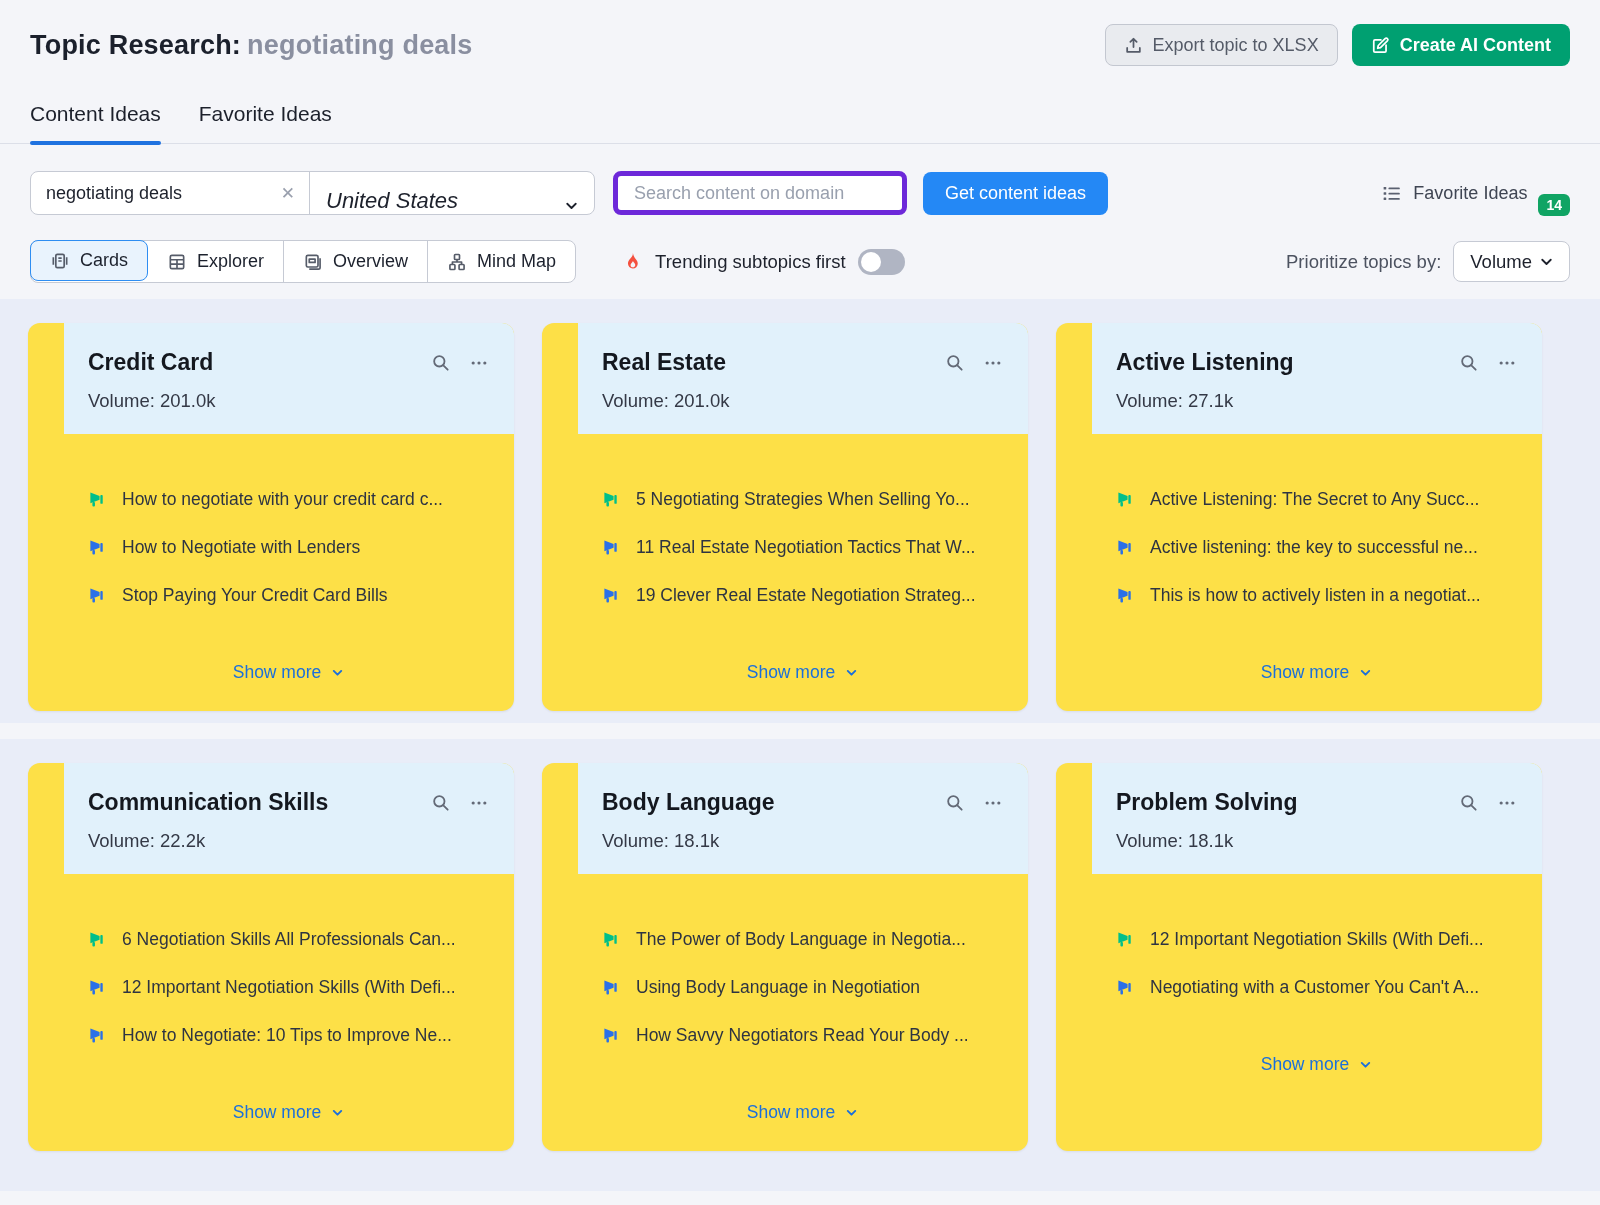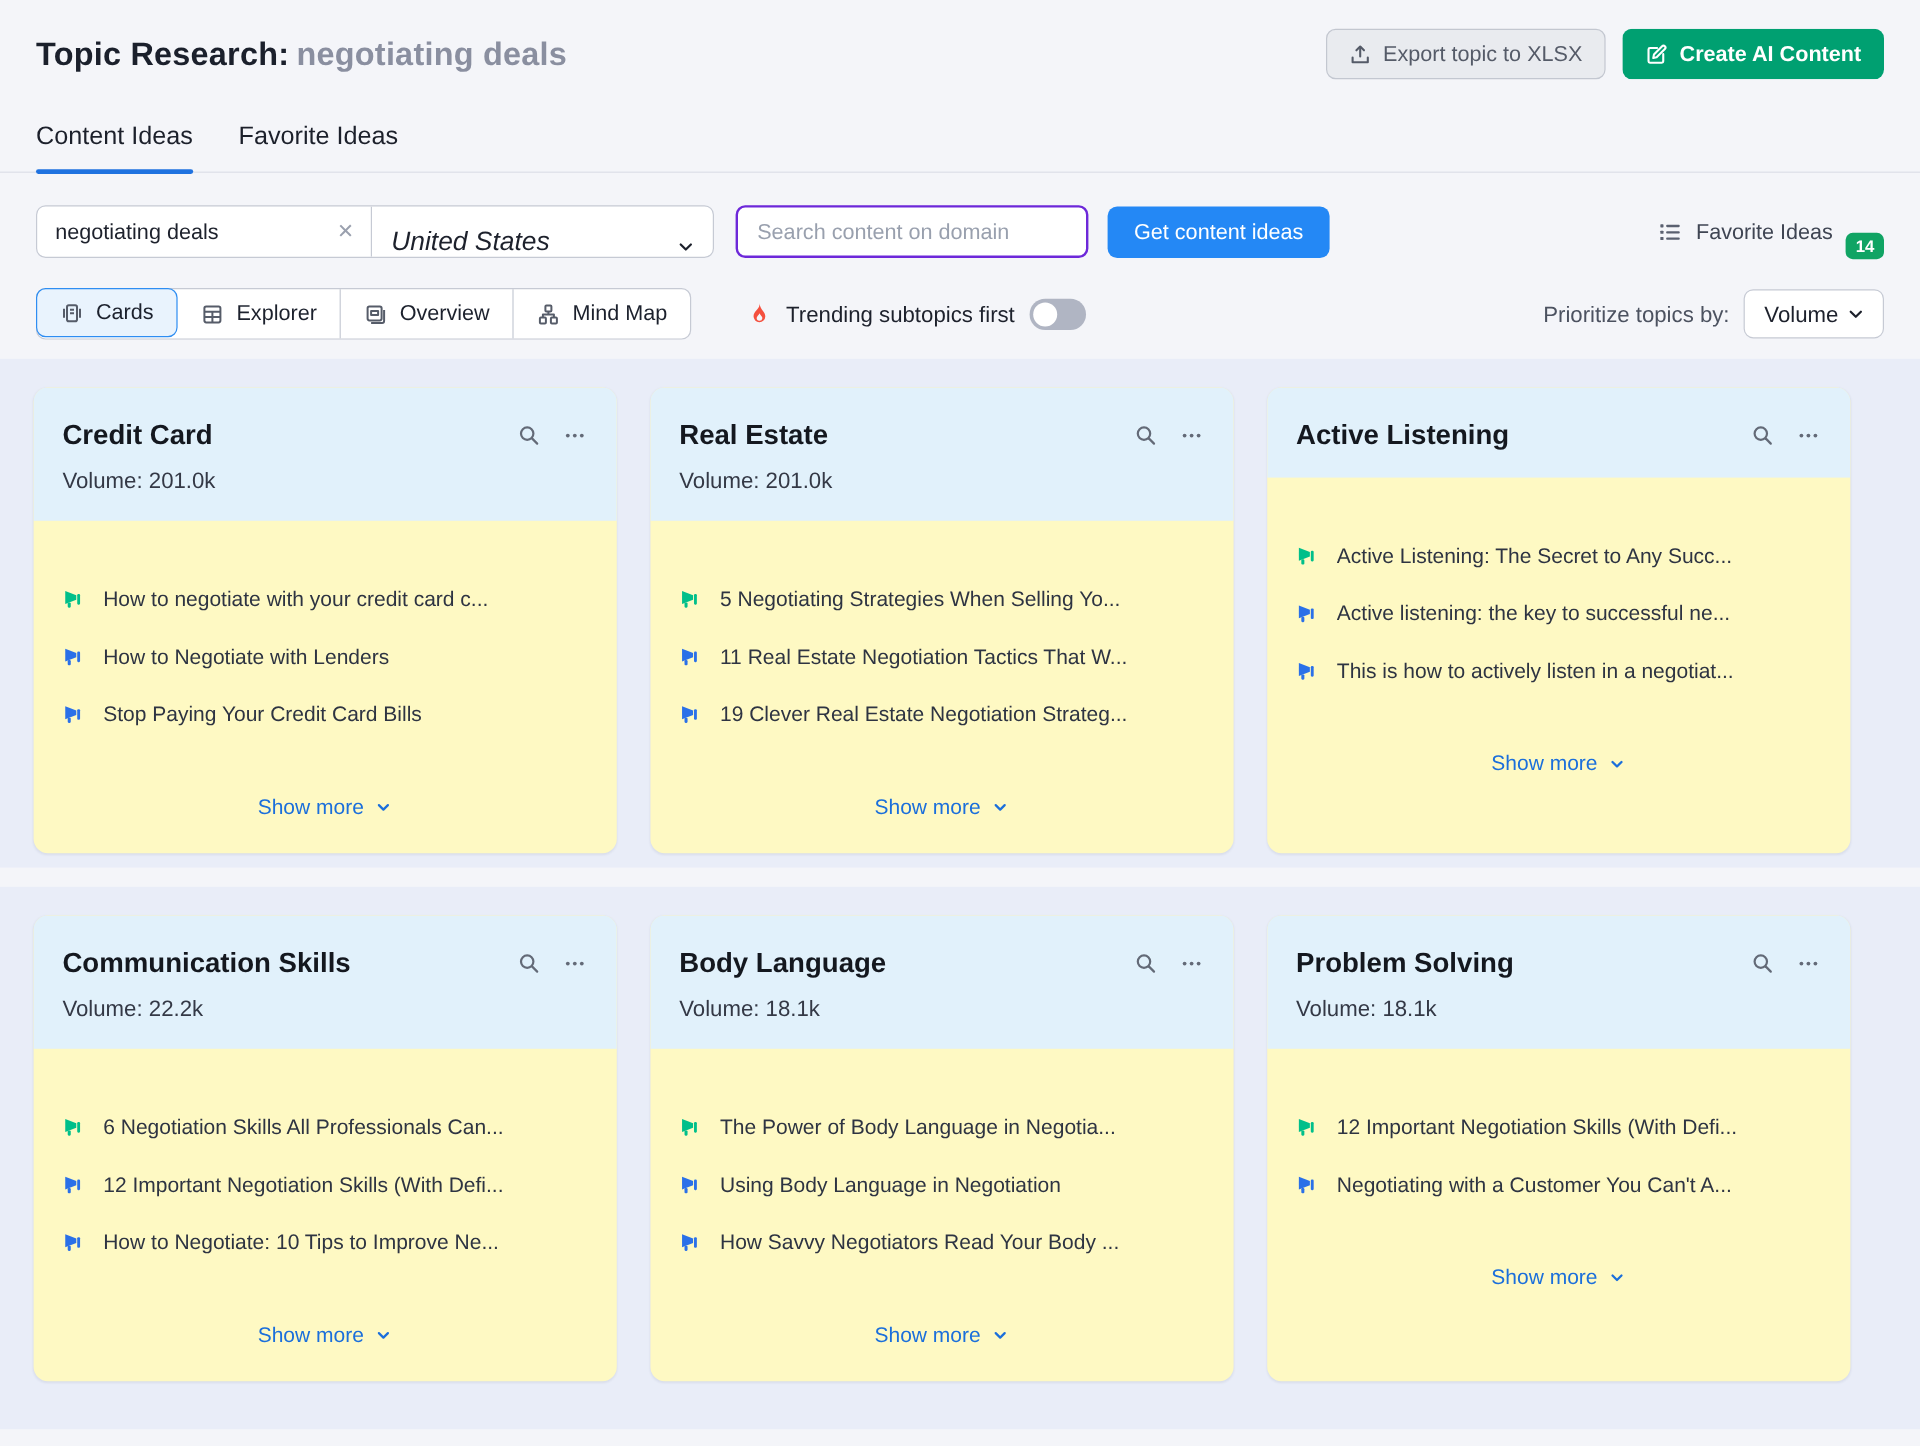--- a/index.html
+++ b/index.html
@@ -26,21 +26,21 @@
   .tab.active::after { content:""; position:absolute; left:0; right:0; bottom:-2px; height:4px; border-radius:2px; background:#1f72e0; }
 
   
   .filter-row { display:flex; align-items:center; padding:26px 30px 0 30px; }
   .query-group { display:flex; align-items:stretch; width:565px; height:44px; background:#fff; border:1px solid #c6cad4; border-radius:8px; overflow:hidden; }
   .query-input-wrap { flex:0 0 278px; display:flex; align-items:center; padding:0 12px 0 15px; }
   .query-input { border:none; outline:none; flex:1; font-size:18px; color:#1d212c; font-family:inherit; background:transparent; }
   .clear-x { color:#9aa0ae; font-size:17px; cursor:pointer; padding:0 2px; }
   .query-divider { width:1px; background:#c6cad4; }
   .region-select { flex:1; display:flex; align-items:flex-end; justify-content:space-between; padding:0 14px 0 16px; font-size:22px; color:#1d212c; cursor:pointer;font-style:italic; }
-  .domain-input { margin-left:18px; width:294px; height:44px; border:2px solid #6d28d9; border-radius:8px; background:#fff; padding:0 16px; font-size:18px; color:#1d212c; font-family:inherit; outline:none; }
+  .domain-input { margin-left:18px; width:294px; height:44px; border:5px solid #6d28d9; border-radius:8px; background:#fff; padding:0 16px; font-size:18px; color:#1d212c; font-family:inherit; outline:none; }
   .domain-input::placeholder { color:#99a0ae; }
   .btn-ideas { margin-left:16px; height:43px; padding:0 22px; border-radius:8px; background:#2488f5; color:#fff; font-size:18px; font-weight:400; display:flex; align-items:center; cursor:pointer;text-align:right; }
   .fav-group { margin-left:auto; display:flex; align-items:center; gap:11px; cursor:pointer; }
   .fav-label { font-size:18px; color:#3f4553; }
   .fav-badge { background:#10a464; color:#fff; font-size:14px; font-weight:700; padding:3px 8px; border-radius:6px;margin-top:24px; }
 
   
   .view-row { display:flex; align-items:center; padding:24px 30px 0 30px; }
   .segmented { display:flex; background:#fff; border:1px solid #c6cad4; border-radius:8px; }
   .seg { display:flex; align-items:center; gap:10px; height:41px; padding:0 19px; font-size:18px; color:#1c212d; cursor:pointer; border-right:1px solid #c6cad4; position:relative; }
@@ -52,21 +52,21 @@
   .toggle { width:47px; height:26px; border-radius:13px; background:#b0b5c3; position:relative; cursor:pointer; }
   .toggle .knob { position:absolute; left:3px; top:3px; width:20px; height:20px; border-radius:50%; background:#fff; }
   .prioritize { margin-left:auto; display:flex; align-items:center; gap:12px; }
   .prioritize-label { font-size:18.5px; color:#4c5260; }
   .vol-select { display:flex; align-items:center; gap:6px; height:41px; padding:0 14px 0 16px; background:#fff; border:1px solid #c6cad4; border-radius:8px; font-size:18.5px; color:#1d212c; cursor:pointer; }
 
   
   .section { background:#e9edf8; margin-top:16px; padding:24px 0 12px 28px; }
   .section.last { margin-top:16px; padding-bottom:40px; }
   .cards-grid { display:grid; grid-template-columns:repeat(3,486px); gap:28px; }
-  .card { background:#fef9c3; border-radius:12px; box-shadow:0 1px 2px rgba(30,40,80,.08); overflow:hidden; }
+  .card { background:#fde047; border-radius:12px; box-shadow:0 1px 2px rgba(30,40,80,.08); overflow:hidden;padding-left:36px; }
   .card-head { background:#e1f1fb; padding:26px 24px 22px 24px; }
   .card-head-top { display:flex; align-items:center; }
   .card-title { font-size:23px; font-weight:700; color:#14181f; }
   .card-head-icons { margin-left:auto; display:flex; align-items:center; gap:17px; color:#636a77; }
   .card-volume { margin-top:14px; font-size:18.5px; color:#343946; }
   .card-body { padding:54px 24px 28px 24px; }
   .idea-row { display:flex; align-items:center; gap:15px; height:22px; margin-bottom:26px; }
   .idea-row .mega { color:#2a70e8; flex:0 0 auto; }
   .idea-row:first-child .mega { color:#00bf8a; }
   .idea-text { font-size:17.5px; color:#2e3442; white-space:nowrap; overflow:hidden; }
@@ -367,20 +367,23 @@
           </span>
           <span>
             <svg width="22" height="20" viewBox="0 0 24 24" fill="#636a77">
               <circle cx="5" cy="12" r="1.9"></circle>
                   <circle cx="12" cy="12" r="1.9"></circle>
                   <circle cx="19" cy="12" r="1.9"></circle>
             </svg>
           </span>
         </span>
       </div>
+      <div class="card-volume">
+        <span class="vol-label">Volume:</span> <span class="vol-value">27.1k</span>
+      </div>
     </div>
     <div class="card-body">
       <div class="ideas">
   <div class="idea-row">
     <span class="mega">
       <svg width="19" height="19" viewBox="0 0 24 24" fill="currentColor">
         <path d="M3 3.2v13.6l11.6-4.5V7.7L3 3.2z"></path>
         <rect x="15.6" y="6.3" width="3" height="11.2" rx="1.2"></rect>
         <rect x="5.6" y="15.2" width="3.2" height="5.6" rx="1.2"></rect>
       </svg>

